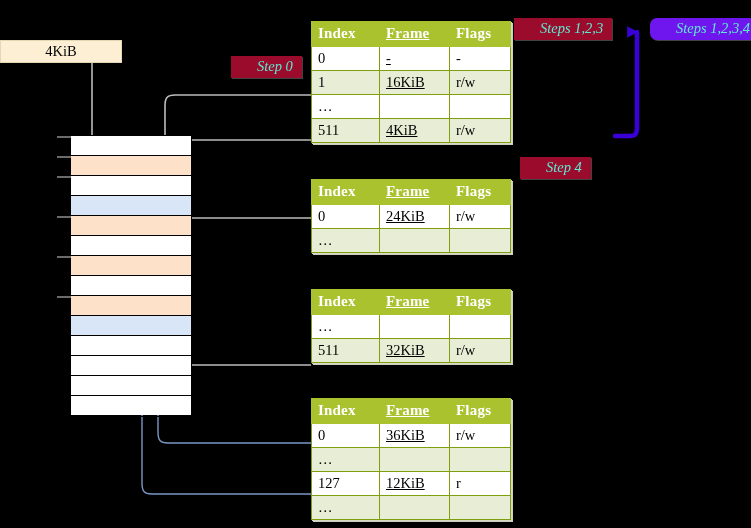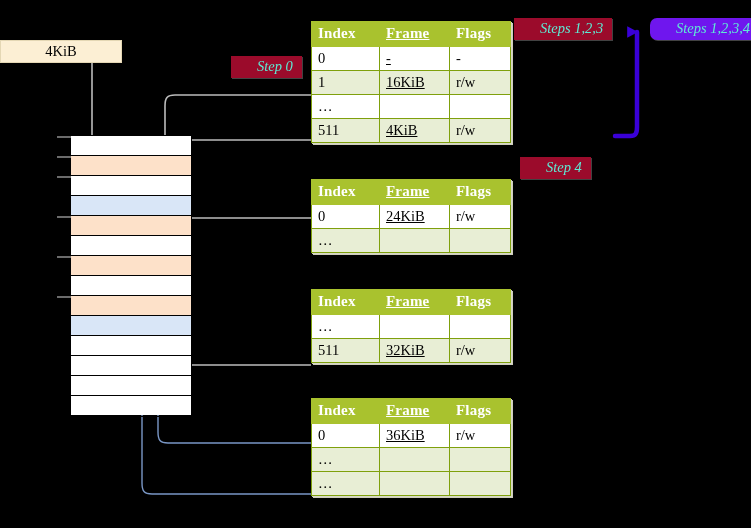--- a/index.html
+++ b/index.html
@@ -241,19 +241,24 @@
       <tr>
         <td class="c-index">0</td>
         <td class="c-frame">36KiB</td>
         <td class="c-flags">r/w</td>
       </tr>
       <tr class="alt">
         <td class="c-index">…</td>
         <td class="c-frame"></td>
         <td class="c-flags"></td>
       </tr>
+      <tr>
+        <td class="c-index">127</td>
+        <td class="c-frame">12KiB</td>
+        <td class="c-flags">r</td>
+      </tr>
       <tr class="alt">
         <td class="c-index">…</td>
         <td class="c-frame"></td>
         <td class="c-flags"></td>
       </tr>
     </tbody>
   </table>
 
 </body></html>

